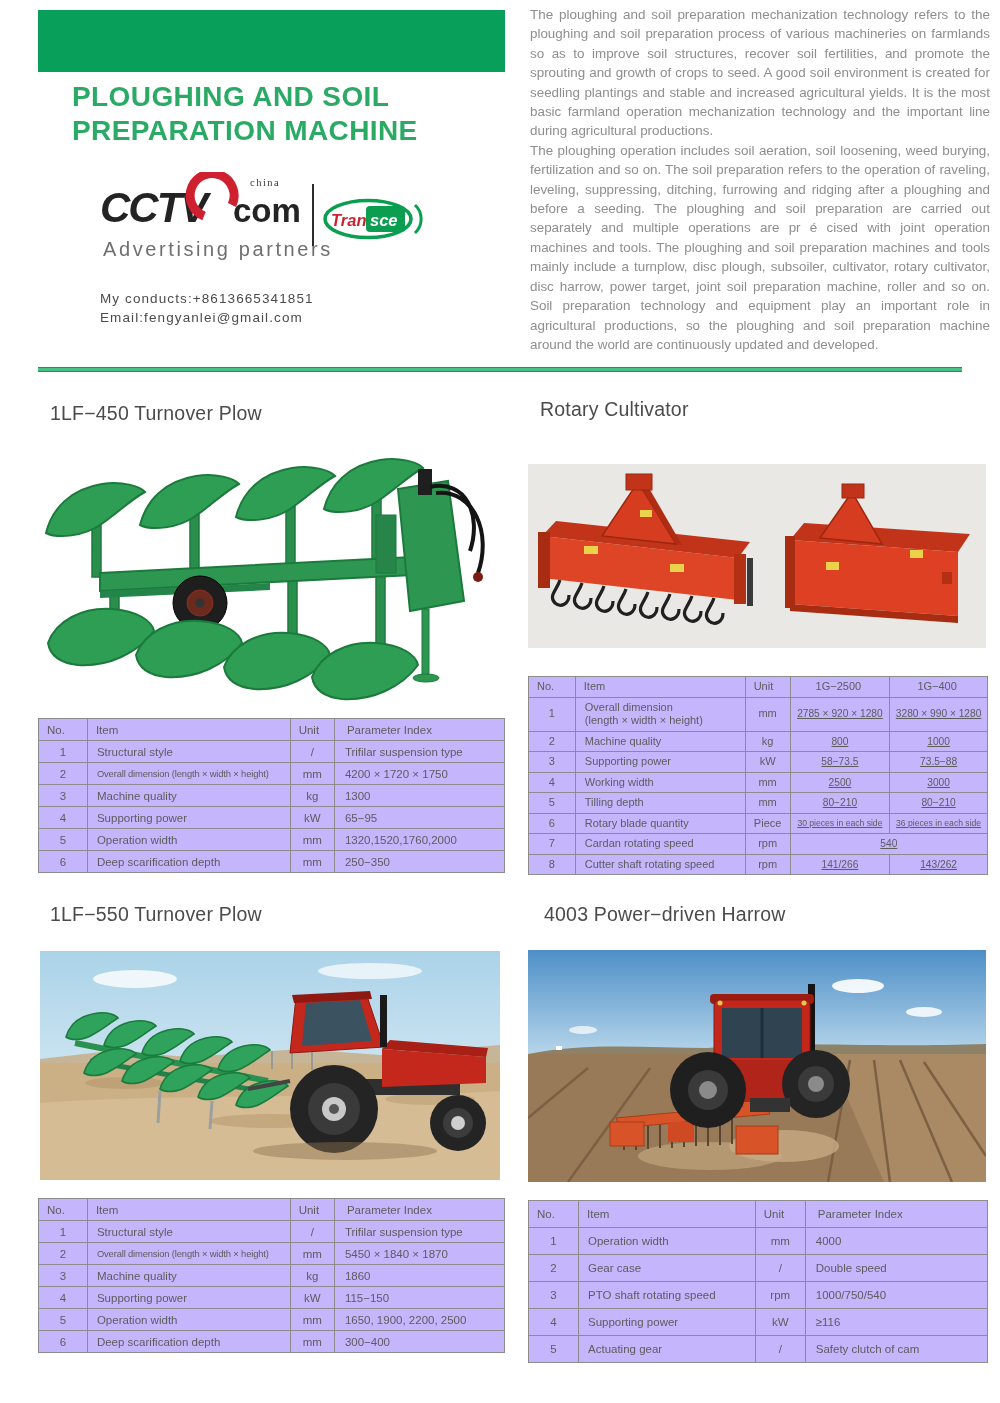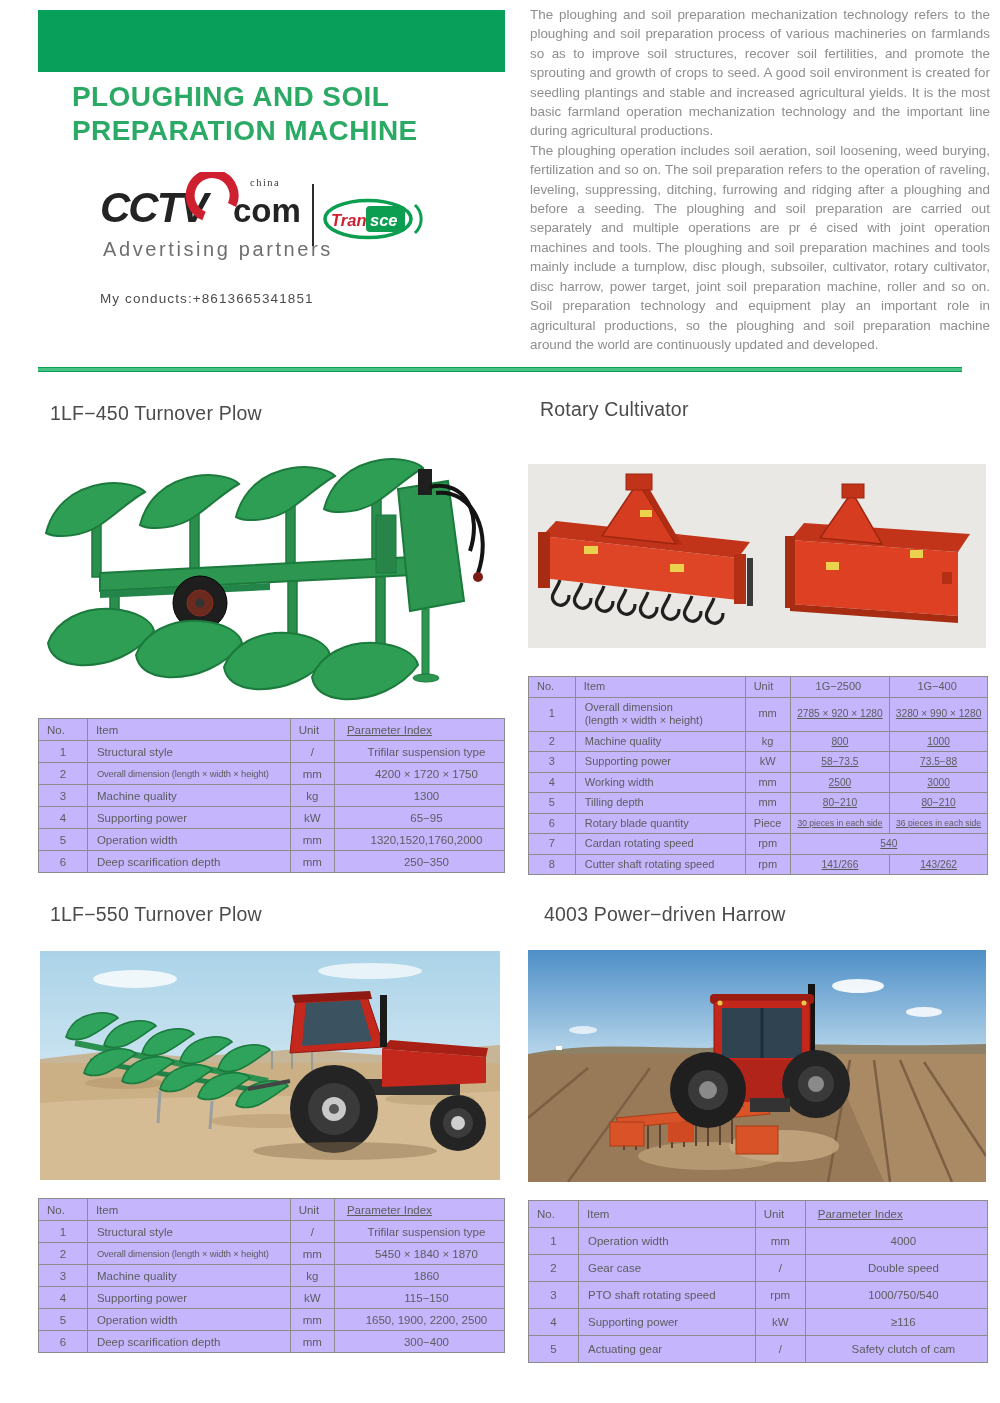--- a/index.html
+++ b/index.html
@@ -32,22 +32,22 @@
 
   .tbl table{width:100%;border-collapse:collapse;table-layout:fixed;background:#c4b5fd;}
   .tbl th,.tbl td{border:1px solid #8c8c8c;font-weight:400;color:#5d5d5d;overflow:hidden;}
   .t-a th,.t-a td{font-size:11.5px;padding:3.5px 4px;line-height:14px;}
   .t-b th,.t-b td{font-size:11px;padding:3px;line-height:13.5px;}
   .t-c th,.t-c td{font-size:11.5px;padding:6px 4px;line-height:14px;}
   .tbl th{text-align:left;padding-left:8px;}
   .tbl td.c0{text-align:center;}
   .tbl td.c1{text-align:left;padding-left:9px;white-space:pre-line;}
   .tbl td.c2{text-align:center;}
-  .t-a td.c3,.t-c td.c3{text-align:center;padding-left:18px;}
-  .t-a th.c3,.t-c th.c3{padding-left:12px;text-decoration:underline;}
+  .t-a td.c3,.t-c td.c3{text-align:left;padding-left:10px;}
+  .t-a th.c3,.t-c th.c3{padding-left:12px;}
   .t-b th.c3,.t-b th.c4{text-align:center;padding-left:0;}
   .t-b td.c3,.t-b td.c4{text-align:center;font-size:10.2px;padding-left:1px;padding-right:1px;text-decoration:underline;}
   .tbl td.tight{font-size:9.4px;letter-spacing:-.15px;white-space:nowrap;}
   .tbl td.xs{font-size:8.6px;white-space:nowrap;padding-left:0;padding-right:0;}
 </style>
 </head>
 <body>
 
 <div class="page">
 
@@ -71,20 +71,21 @@
       <rect x="44" y="8" width="39" height="26" rx="4" fill="#0b9e50"></rect>
       <text x="9" y="28" font-size="16.5" font-weight="800" font-style="italic" fill="#cf2030">Tran</text>
       <text x="48" y="28" font-size="16.5" font-weight="800" font-style="italic" fill="#ffffff">sce</text>
     </svg>
   </div>
   <div class="abs adv">Advertising partners</div>
   <div class="abs logo-div"></div>
 
   <div class="abs contact">
     <div>My conducts:+8613665341851</div>
+    <div>Email:fengyanlei@gmail.com</div>
   </div>
 
   <div class="abs intro">
     <p>The ploughing and soil preparation mechanization technology refers to the ploughing and soil preparation process of various machineries on farmlands so as to improve soil structures, recover soil fertilities, and promote the sprouting and growth of crops to seed. A good soil environment is created for seedling plantings and stable and increased agricultural yields. It is the most basic farmland operation mechanization technology and the important line during agricultural productions.</p>
     <p>The ploughing operation includes soil aeration, soil loosening, weed burying, fertilization and so on. The soil preparation refers to the operation of raveling, leveling, suppressing, ditching, furrowing and ridging after a ploughing and before a seeding. The ploughing and soil preparation are carried out separately and multiple operations are pr é cised with joint operation machines and tools. The ploughing and soil preparation machines and tools mainly include a turnplow, disc plough, subsoiler, cultivator, rotary cultivator, disc harrow, power target, joint soil preparation machine, roller and so on. Soil preparation technology and equipment play an important role in agricultural productions, so the ploughing and soil preparation machine around the world are continuously updated and developed.</p>
   </div>
 
   <div class="abs divider"></div>
 
   <div class="abs sec-h" style="left:50px;top:402px">1LF−450 Turnover Plow</div>

